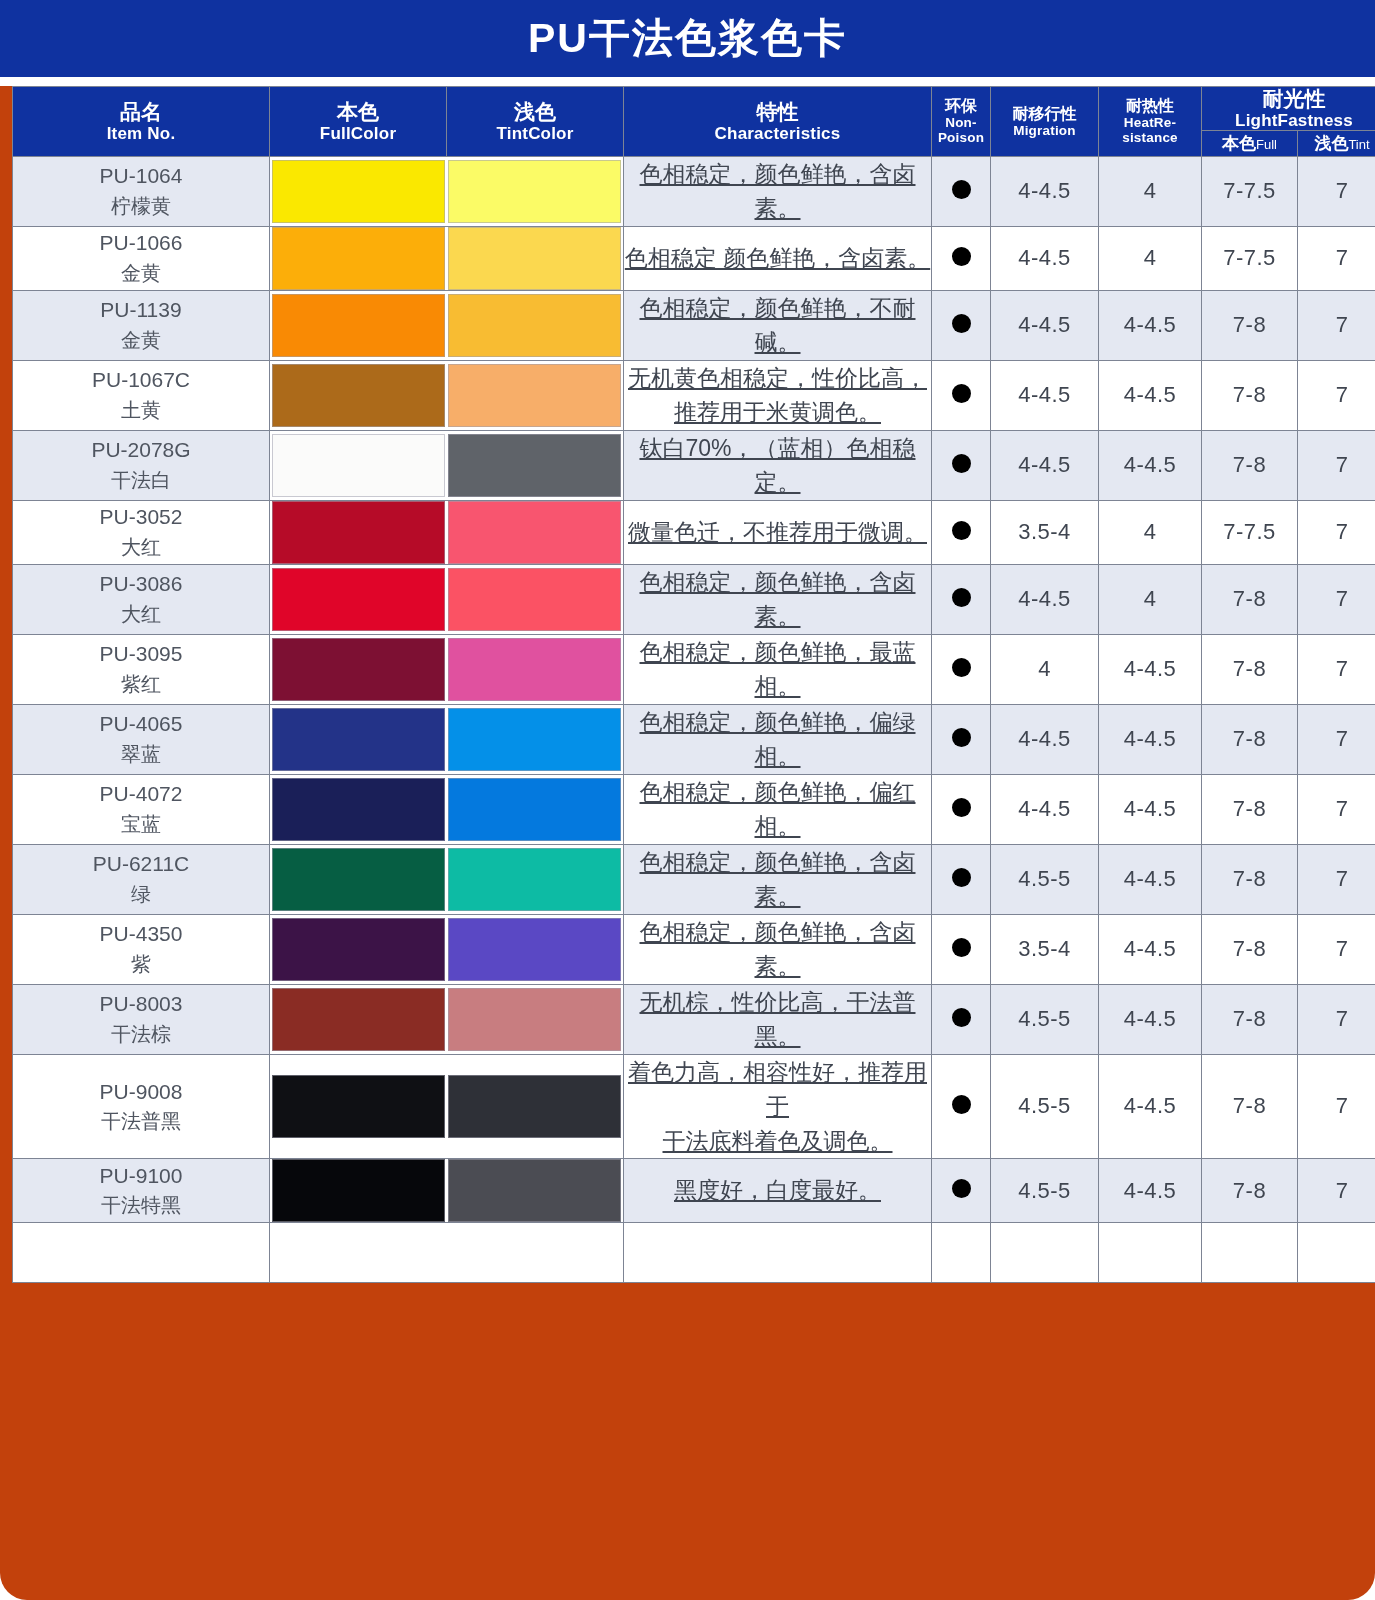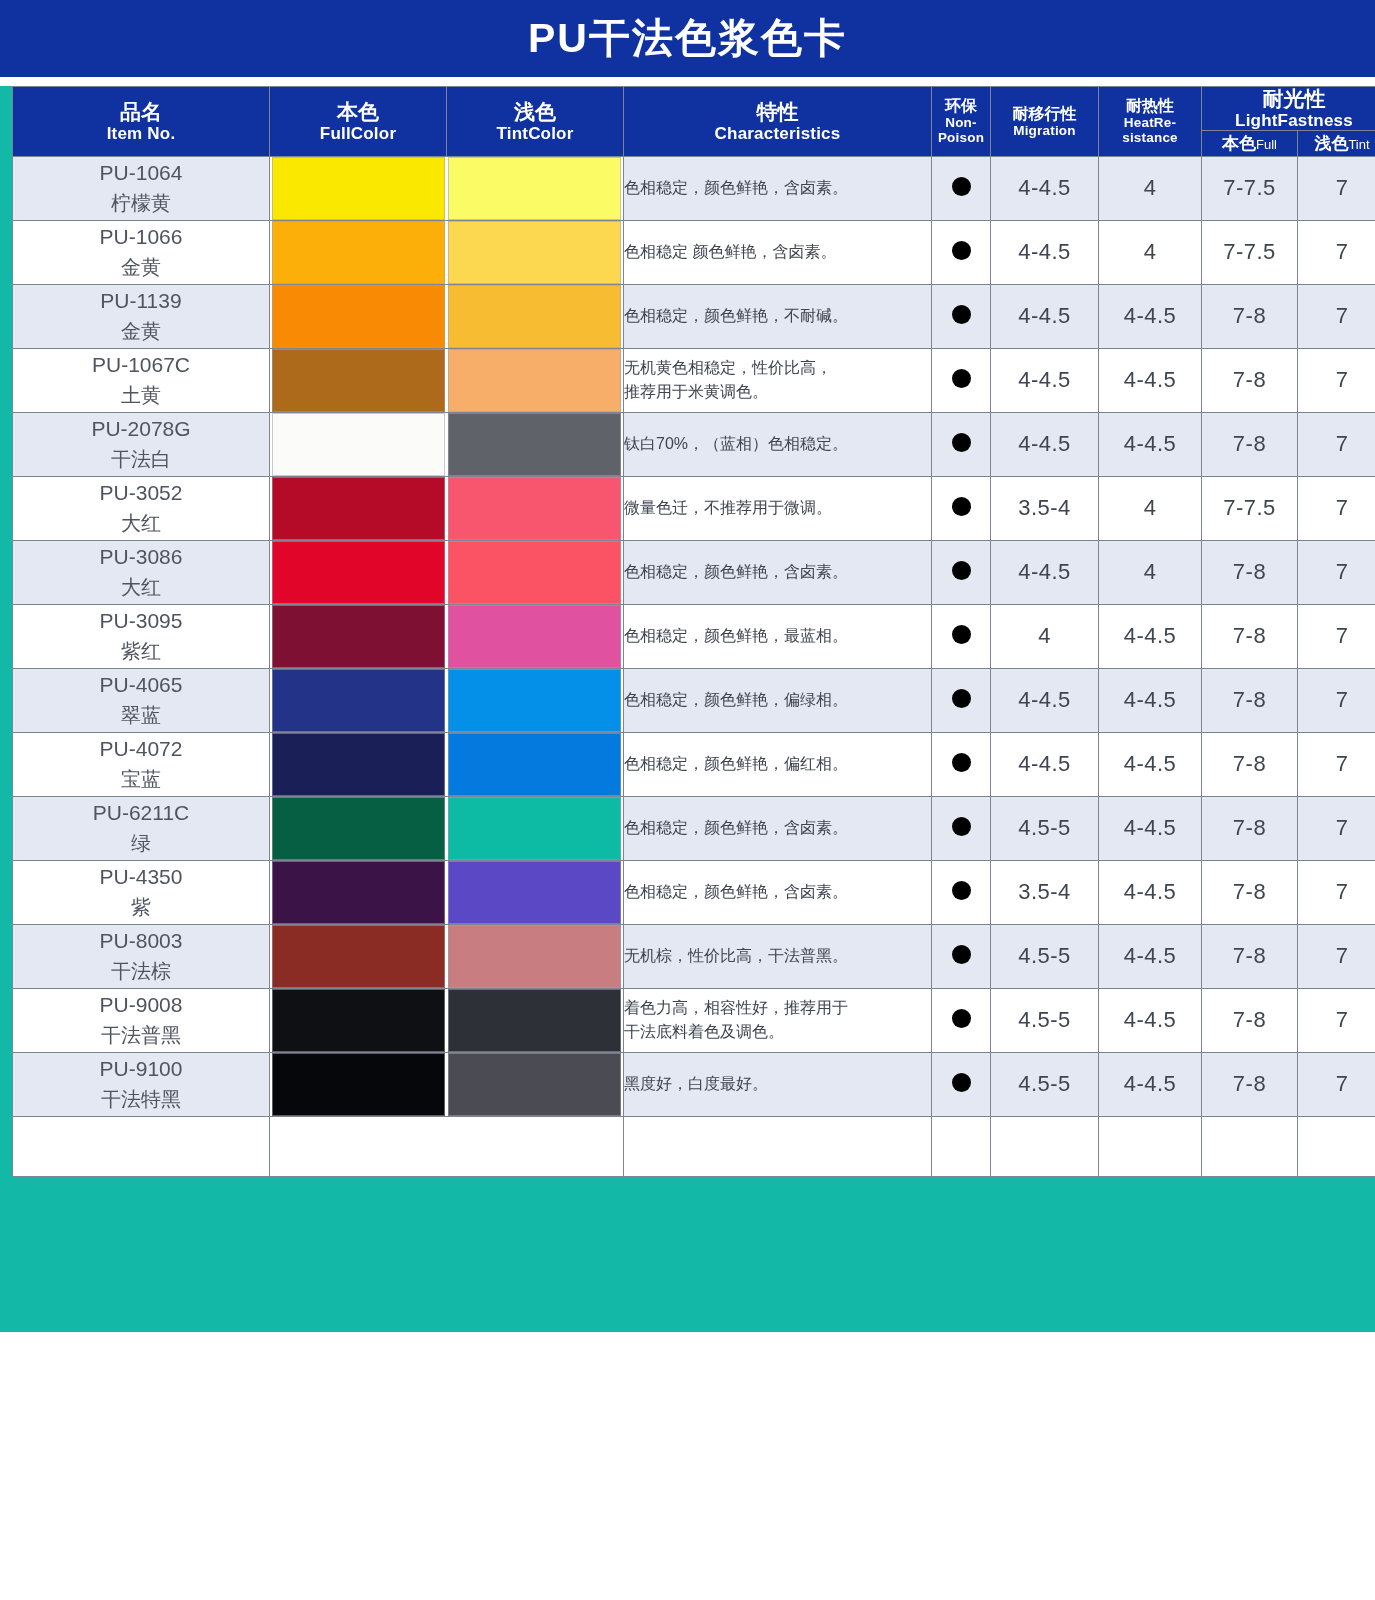--- a/index.html
+++ b/index.html
@@ -6,22 +6,23 @@
   html, body {
     width: 1375px;
     height: 1600px;
     background: #ffffff;
     font-family: "Liberation Sans", "DejaVu Sans", sans-serif;
     overflow: hidden;
   }
   #page {
     position: relative;
     width: 1375px;
-    height: 1332px;
-    background: #14b8a6;
+    height: 1600px;
+    background: #c2410c;
+    border-radius: 27px;
   }
 
   
   .title-band {
     position: absolute;
     left: 0; top: 0;
     width: 1375px;
     height: 77px;
     background: #0f32a0;
     display: flex;
@@ -114,25 +115,26 @@
     display: block;
     width: 173px;
     height: 63px;
     margin: 0 auto;
     border: 1px solid rgba(160,160,175,0.55);
   }
   td.sw.full { border-right: none; }
   td.sw.tint { border-left: none; }
 
   td.chars {
-    text-align: left;
+    text-align: center;
     color: #3f4550;
-    font-size: 16px;
+    font-size: 23px;
     line-height: 1.5;
     padding: 6px 10px;
+    text-decoration: underline;
   }
   td.eco { text-align: center; }
   td.eco .dot {
     display: inline-block;
     width: 19px; height: 19px;
     border-radius: 50%;
     background: #000000;
   }
   td.num {
     text-align: center;

